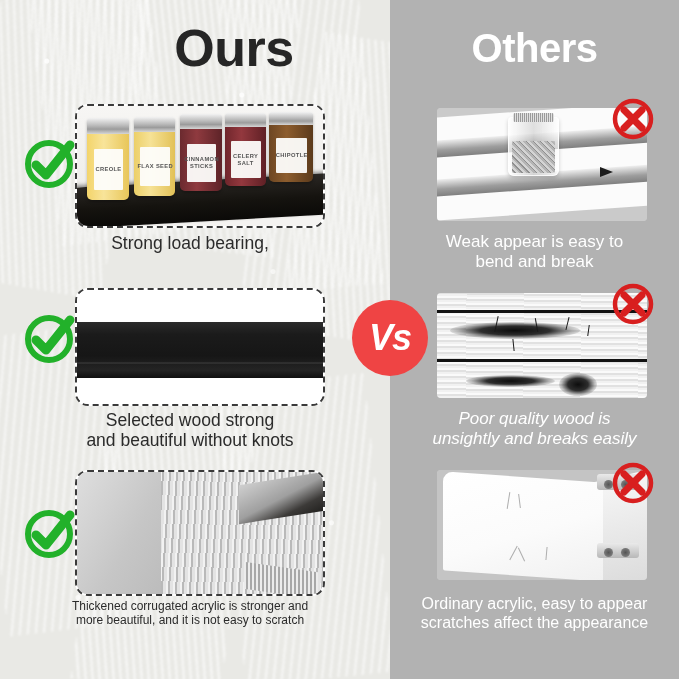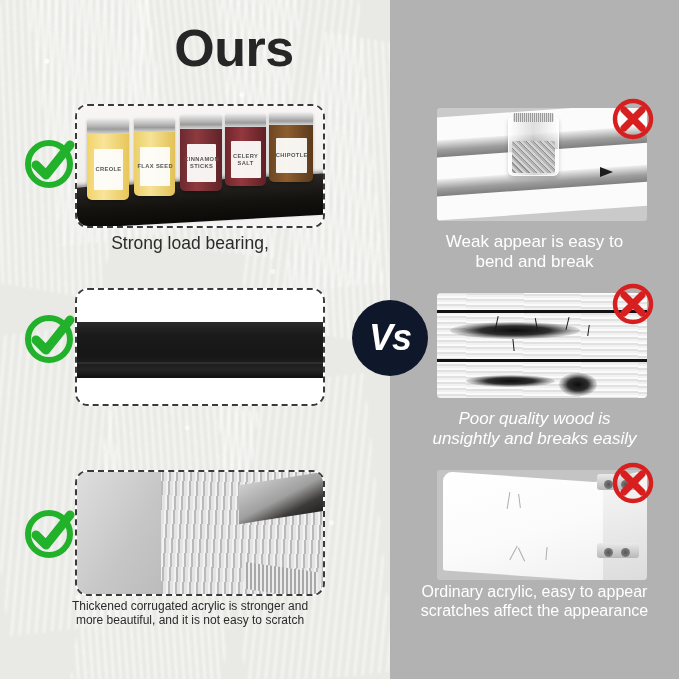--- a/index.html
+++ b/index.html
@@ -109,21 +109,21 @@
   .others-cap.sm { font-size:16px; }
 
   .xmark {
     position:absolute; width:46px; height:46px; z-index:6;
   }
 
   
   #vs-badge {
     position:absolute; left:352px; top:300px;
     width:76px; height:76px; border-radius:50%;
-    background:#0f172a;
+    background:#ef4444;
     display:flex; align-items:center; justify-content:center;
     z-index:9;
   }
   #vs-badge span {
     color:#fff; font-weight:bold; font-size:36px;
     letter-spacing:-1px; line-height:1;
     font-style:italic;
   }
 
   
@@ -313,20 +313,21 @@
       <div class="frond b" style="left:-10px;top:330px;width:130px;height:300px;transform:rotate(-7deg);"></div>
       <div class="frond" style="left:90px;top:400px;width:150px;height:290px;transform:rotate(8deg);"></div>
       <div class="frond b" style="left:230px;top:380px;width:150px;height:300px;transform:rotate(-6deg);"></div>
       <div class="speck"></div>
     </div>
   </div>
 
   <div class="panel-right"></div>
 
   <div class="title" id="title-ours">Ours</div>
+  <div class="title" id="title-others">Others</div>
 
   <span class="check" style="left:22px;top:135px;">
     <svg viewBox="0 0 56 56" width="56" height="56">
       <circle cx="27" cy="29" r="21" fill="none" stroke="#22b12a" stroke-width="6"></circle>
       <path d="M14 30 L24 40 L48 10" fill="none" stroke="#22b12a" stroke-width="9" stroke-linecap="round" stroke-linejoin="round"></path>
     </svg>
   </span>
 
   <div class="ours-card" style="top:104px;height:124px;">
     <div class="jars-scene img-fill">
@@ -407,20 +408,24 @@
       <path d="M14 30 L24 40 L48 10" fill="none" stroke="#22b12a" stroke-width="9" stroke-linecap="round" stroke-linejoin="round"></path>
     </svg>
   </span>
 
   <div class="ours-card" style="top:288px;height:118px;">
     <div class="board-scene img-fill">
       <div class="board-slab"></div>
     </div>
   </div>
 
+  <div class="ours-cap" style="top:410px;">
+    <div>Selected wood strong</div>
+    <div>and beautiful without knots</div>
+  </div>
 
   <div class="others-card" style="top:293px;height:105px;">
     <div class="wood-scene img-fill">
       <div class="wood-dark" style="top:16%;"></div>
       <div class="wood-dark" style="top:63%;"></div>
       <div class="wood-knot" style="left:6%;top:28%;width:62%;height:16%;"></div>
       <div class="wood-knot" style="left:14%;top:78%;width:42%;height:12%;"></div>
       <div class="wood-knot" style="left:58%;top:76%;width:18%;height:22%;"></div>
       <div class="wood-crack" style="left:28%;top:22%;width:1px;height:16px;transform:rotate(12deg);"></div>
       <div class="wood-crack" style="left:47%;top:24%;width:1px;height:14px;transform:rotate(-10deg);"></div>
@@ -483,21 +488,21 @@
     </div>
   </div>
 
   <span class="xmark" style="left:610px;top:460px;">
     <svg viewBox="0 0 46 46" width="46" height="46">
       <circle cx="23" cy="23" r="18" fill="none" stroke="#d81f1f" stroke-width="4.5"></circle>
       <path d="M14 14 L32 32 M32 14 L14 32" stroke="#d81f1f" stroke-width="7" stroke-linecap="round"></path>
     </svg>
   </span>
 
-  <div class="others-cap sm" style="top:583px;text-align:center;">
+  <div class="others-cap sm" style="top:595px;text-align:center;">
     <div>Ordinary acrylic, easy to appear</div>
     <div>scratches affect the appearance</div>
   </div>
 
   <div id="vs-badge">
     <span>Vs</span>
   </div>
 
 </div>
 

